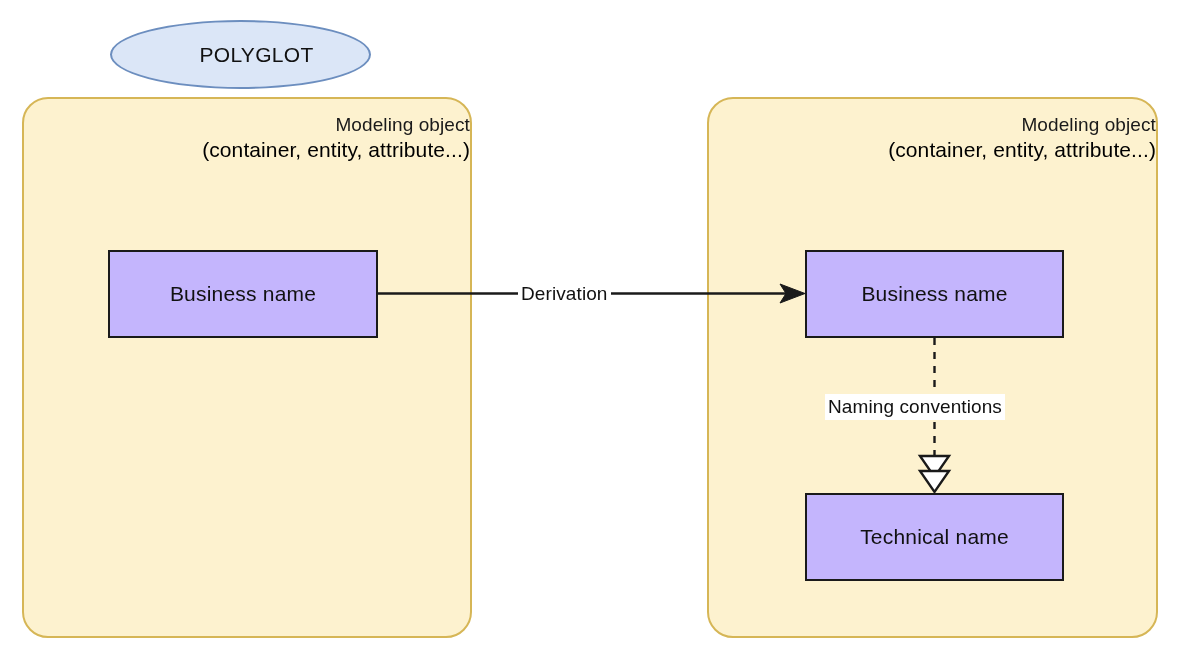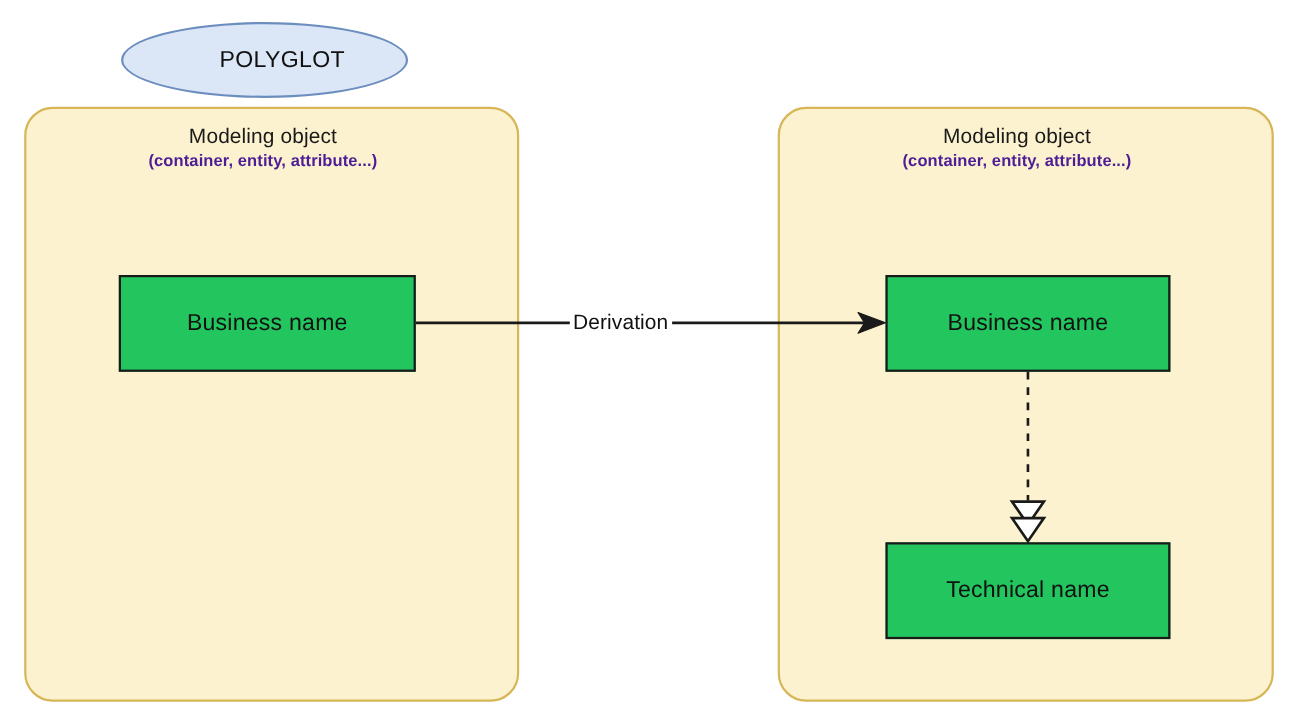--- a/index.html
+++ b/index.html
@@ -25,38 +25,37 @@
     border: 2px solid #d6b656;
     border-radius: 26px;
     box-sizing: border-box;
   }
   #group-polyglot { left: 22px;  top: 97px; width: 450px; height: 541px; }
   #group-derived  { left: 707px; top: 97px; width: 451px; height: 541px; }
 
   .group-caption {
     position: absolute;
     left: 0;
-    right: 16px;
+    right: 0;
     top: 14px;
-    text-align: center;
+    text-align: right;
     line-height: 1.28;
     pointer-events: none;
   }
   .group-caption .caption-main {
     display: block;
     font-size: 19px;
     color: #1a1a1a;
     letter-spacing: .1px;
   }
   .group-caption .caption-sub {
     display: block;
-    font-size: 15px;
-    color: #4c1d95;
+    font-size: 21px;
+    color: #000000;
     letter-spacing: .1px;
-    font-weight: bold;
   }
 
   
   .tag-ellipse {
     position: absolute;
     background: #dbe6f7;
     border: 2px solid #6c8ebf;
     border-radius: 50%;
     display: flex;
     align-items: center;
@@ -68,21 +67,21 @@
     color: #111111;
     letter-spacing: .3px;
     margin-left: 32px;
   }
   #tag-polyglot { left: 110px; top: 20px; width: 261px; height: 69px; }
   #tag-derived  { left: 803px; top: 20px; width: 262px; height: 69px; }
 
   
   .node-box {
     position: absolute;
-    background: #22c55e;
+    background: #c4b5fd;
     border: 2px solid #1a1a1a;
     box-sizing: border-box;
     display: flex;
     align-items: center;
     justify-content: center;
   }
   .node-box span {
     font-size: 21px;
     color: #111111;
     letter-spacing: .2px;
@@ -170,14 +169,15 @@
       <line x1="934.5" y1="338" x2="934.5" y2="455" stroke="#1a1a1a" stroke-width="2.4" stroke-dasharray="7 7"></line>
 
       <path d="M 920 456 L 949 456 L 934.5 477 Z" fill="#ffffff" stroke="#1a1a1a" stroke-width="2.4" stroke-linejoin="miter"></path>
 
       <path d="M 920 471 L 949 471 L 934.5 492 Z" fill="#ffffff" stroke="#1a1a1a" stroke-width="2.4" stroke-linejoin="miter"></path>
     </g>
   </svg>
 
   <div class="edge-label" id="label-derivation">Derivation</div>
 
+  <div class="edge-label" id="label-naming">Naming conventions</div>
 
 </div>
 
 </body></html>

